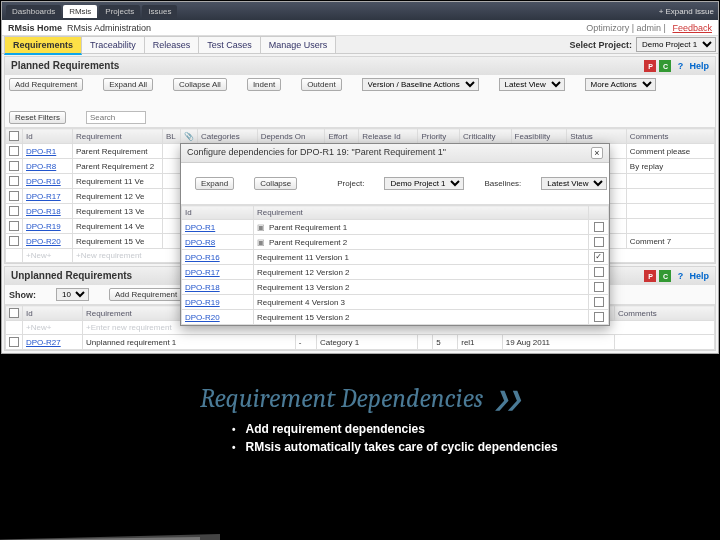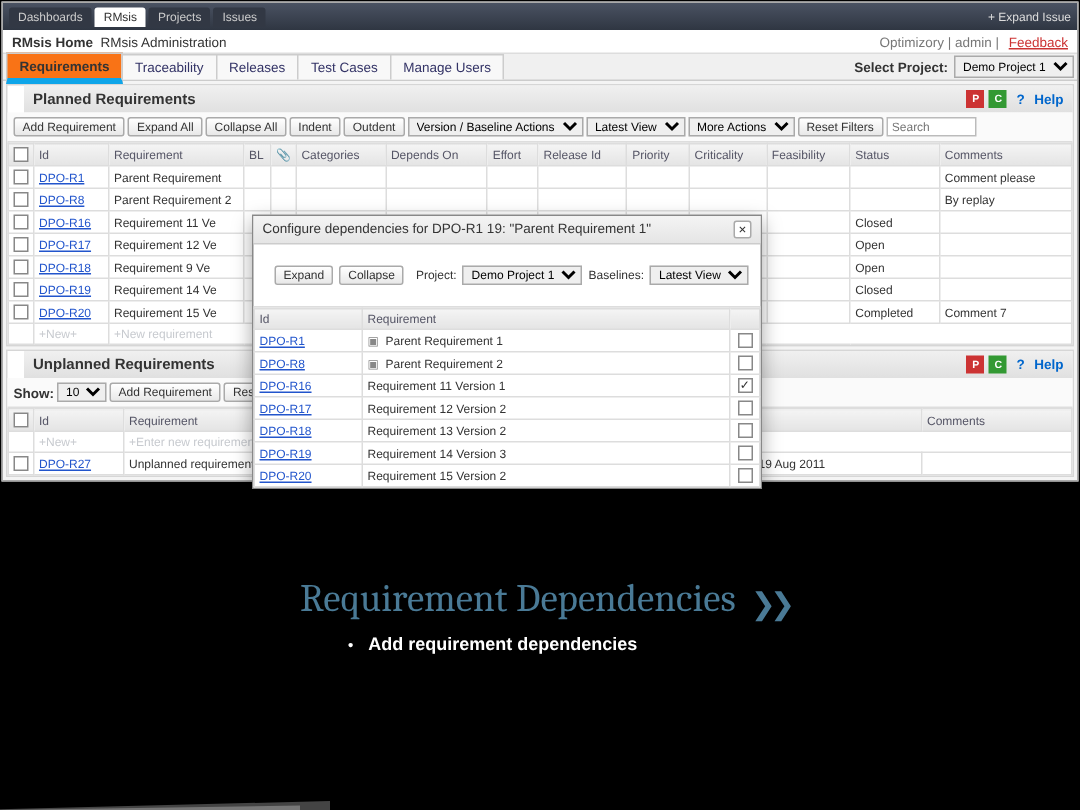--- a/index.html
+++ b/index.html
@@ -7,46 +7,46 @@
   .app { width: 718px; margin: 1px; background: #f4f4f4; border: 1px solid #aaa; }
   .topbar { background: linear-gradient(#4a5262,#2f3642); height: 18px; display: flex; align-items: center; padding: 0 4px; color: #ddd; gap: 2px; }
   .topbar .tab { background: #323844; padding: 2px 6px; border-radius: 2px 2px 0 0; font-size: 8px; color:#ccc; }
   .topbar .tab.active { background: #fff; color: #333; }
   .topbar .right { margin-left: auto; font-size: 8px; color: #ddd; }
   .crumb { background: #fff; height: 16px; display: flex; align-items: center; padding: 0 6px; font-size: 9px; border-bottom: 1px solid #ddd; text-align: center; }
   .crumb .right { margin-left: auto; color: #777; }
   .crumb a { color: #c33; text-decoration: underline; margin-left: 4px;}
   .tabs { display: flex; background: #f0f0f0; border-bottom: 1px solid #ccc; height: 18px; align-items: center; padding: 0 2px; gap:0; }
   .tabs .t { padding: 3px 8px; font-size: 9px; color: #336; border: 1px solid #ccc; border-bottom:none; background:#f8f8f8; margin-right:-1px;}
-  .tabs .t.active { background: #f97316; color:#333; font-weight:bold; border-bottom:4px solid #0ea5e9; margin-bottom:-1px;}
+  .tabs .t.active { background: #fde047; color:#333; font-weight:bold; border-bottom:2px solid #0ea5e9; margin-bottom:-1px;}
   .tabs .proj { margin-left:auto; display:flex; align-items:center; gap:4px; font-size:9px;}
   .tabs select { font-size: 8px; padding:1px; }
   .section { background:#fff; border:1px solid #d6d6d6; margin:2px; }
-  .section-head { background:linear-gradient(#f0f0f0,#e0e0e0); padding:3px 6px; font-size:10px; font-weight:bold; display:flex; align-items:center;margin-left:11px;}
+  .section-head { background:linear-gradient(#f0f0f0,#e0e0e0); padding:3px 6px; font-size:10px; font-weight:bold; display:flex; align-items:flex-start;}
   .section-head .ic { margin-left:auto; display:flex; gap:3px;}
   .section-head .ic span { width:12px; height:12px; display:inline-flex; align-items:center; justify-content:center; font-size:9px;}
-  .toolbar { display:flex; gap:2px; padding:3px 4px; border-bottom:1px solid #ddd; align-items:center; background:#fafafa; flex-wrap:wrap;}
+  .toolbar { display:flex; gap:20px; padding:3px 4px; border-bottom:1px solid #ddd; align-items:center; background:#fafafa; flex-wrap:wrap;}
   .btn { background:linear-gradient(#fff,#e8e8e8); border:1px solid #aaa; border-radius:2px; padding:1px 5px; font-size:8px; cursor:pointer; white-space:nowrap;}
   .sel { font-size:8px; padding:0 1px; border:1px solid #aaa;}
   .grid { width:100%; border-collapse:collapse; }
   .grid th, .grid td { border:1px solid #ddd; padding:2px 3px; font-size:8px; text-align:left; background:#fff; overflow:hidden; white-space:nowrap;}
   .grid th { background:linear-gradient(#f4f4f4,#e4e4e4); font-weight:normal; color:#556;}
   .grid td.link { color:#2255cc; text-decoration:underline; }
   .grid td.blur { color:#c7cacf; }
   .chk { width:10px; height:10px; border:1px solid #888; display:inline-block; background:#fff; vertical-align:middle;}
   .chk.on::after { content:"✓"; font-size:8px; line-height:8px; display:block; text-align:center; color:#333;}
-  .modal { position:absolute; left:168px; top:143px; width:340px; background:#fff; border:1px solid #888; box-shadow:0 4px 12px rgba(0,0,0,.35); z-index:50;}
+  .modal { position:absolute; left:180px; top:143px; width:430px; background:#fff; border:1px solid #888; box-shadow:0 4px 12px rgba(0,0,0,.35); z-index:50;}
   .modal-title { background:linear-gradient(#f4f4f4,#e5e5e5); padding:3px 6px; font-size:9px; display:flex; border-bottom:1px solid #ccc;}
   .modal-title .x { margin-left:auto; border:1px solid #aaa; width:12px; height:12px; text-align:center; line-height:10px; font-size:9px; background:#fff; border-radius:2px;}
-  .modal-bar { display:flex; gap:4px; padding:14px; border-bottom:1px solid #ddd; align-items:center;justify-content:space-between;}
+  .modal-bar { display:flex; gap:20px; padding:14px; border-bottom:1px solid #ddd; align-items:center;justify-content:space-between;}
   .modal-bar label { font-size:8px;}
   .modal-grid td:first-child { width:72px;}
   .icon-tree { width:10px; display:inline-block; color:#888; font-size:8px; margin-right:2px;}
   .slide { position:absolute; left:0; top:374px; width:720px; height:166px; background:#000;}
-  .slide h1 { color:#4a7a96; font-family: Cambria, Georgia, serif; font-weight:400; font-size:26px; padding: 10px 0 6px 200px; display:flex; align-items:flex-end; gap:10px;}
+  .slide h1 { color:#4a7a96; font-family: Cambria, Georgia, serif; font-weight:400; font-size:26px; padding: 10px 0 6px 200px; display:flex; align-items:center; gap:10px;font-style:italic;}
   .slide .chev { color:#4a7a96; font-size:20px; letter-spacing:-4px;}
   .slide ul { list-style:none; padding-left: 232px; font-weight: bold;}
   .slide li { color:#fff; font-size:12px; font-family: Verdana, sans-serif; padding:2px 0;}
   .slide li::before { content:"•"; color:#fff; margin-right:10px; font-size:10px;}
   .wedge { position:absolute; left:0; bottom:0; width:0; height:0; border-left: 200px solid transparent; border-bottom: 3px solid #777; }
   .wedge2 { position:absolute; left:-20px; bottom:0; width:0; height:0; border-left: 240px solid transparent; border-bottom: 6px solid #444;}
   input.search { font-size:8px; padding:1px 3px; border:1px solid #bbb; width:60px;}
 </style>
 </head>
 <body>
@@ -181,21 +181,21 @@
             <td></td>
             <td></td>
             <td></td>
             <td></td>
             <td>Open</td>
             <td></td>
           </tr>
           <tr>
             <td><span class="chk"></span></td>
             <td class="link">DPO-R18</td>
-            <td>Requirement 9 Ve</td>
+            <td>Requirement 13 Ve</td>
             <td></td>
             <td></td>
             <td></td>
             <td></td>
             <td></td>
             <td></td>
             <td></td>
             <td></td>
             <td></td>
             <td>Open</td>
@@ -340,35 +340,36 @@
           <td>Requirement 12 Version 2</td>
           <td style="text-align:center;"><span class="chk "></span></td>
         </tr>
         <tr>
           <td class="link">DPO-R18</td>
           <td>Requirement 13 Version 2</td>
           <td style="text-align:center;"><span class="chk "></span></td>
         </tr>
         <tr>
           <td class="link">DPO-R19</td>
-          <td>Requirement 14 Version 3</td>
+          <td>Requirement 4 Version 3</td>
           <td style="text-align:center;"><span class="chk "></span></td>
         </tr>
         <tr>
           <td class="link">DPO-R20</td>
           <td>Requirement 15 Version 2</td>
           <td style="text-align:center;"><span class="chk "></span></td>
         </tr>
       </tbody>
   </table>
 </div>
 
 <div class="slide">
   <h1>
     <span>Requirement Dependencies</span>
     <span class="chev">❯❯</span>
   </h1>
   <ul>
     <li>Add requirement dependencies</li>
+    <li>RMsis automatically takes care of cyclic dependencies</li>
   </ul>
   <div class="wedge2"></div>
   <div class="wedge"></div>
 </div>
 
 </body></html>

